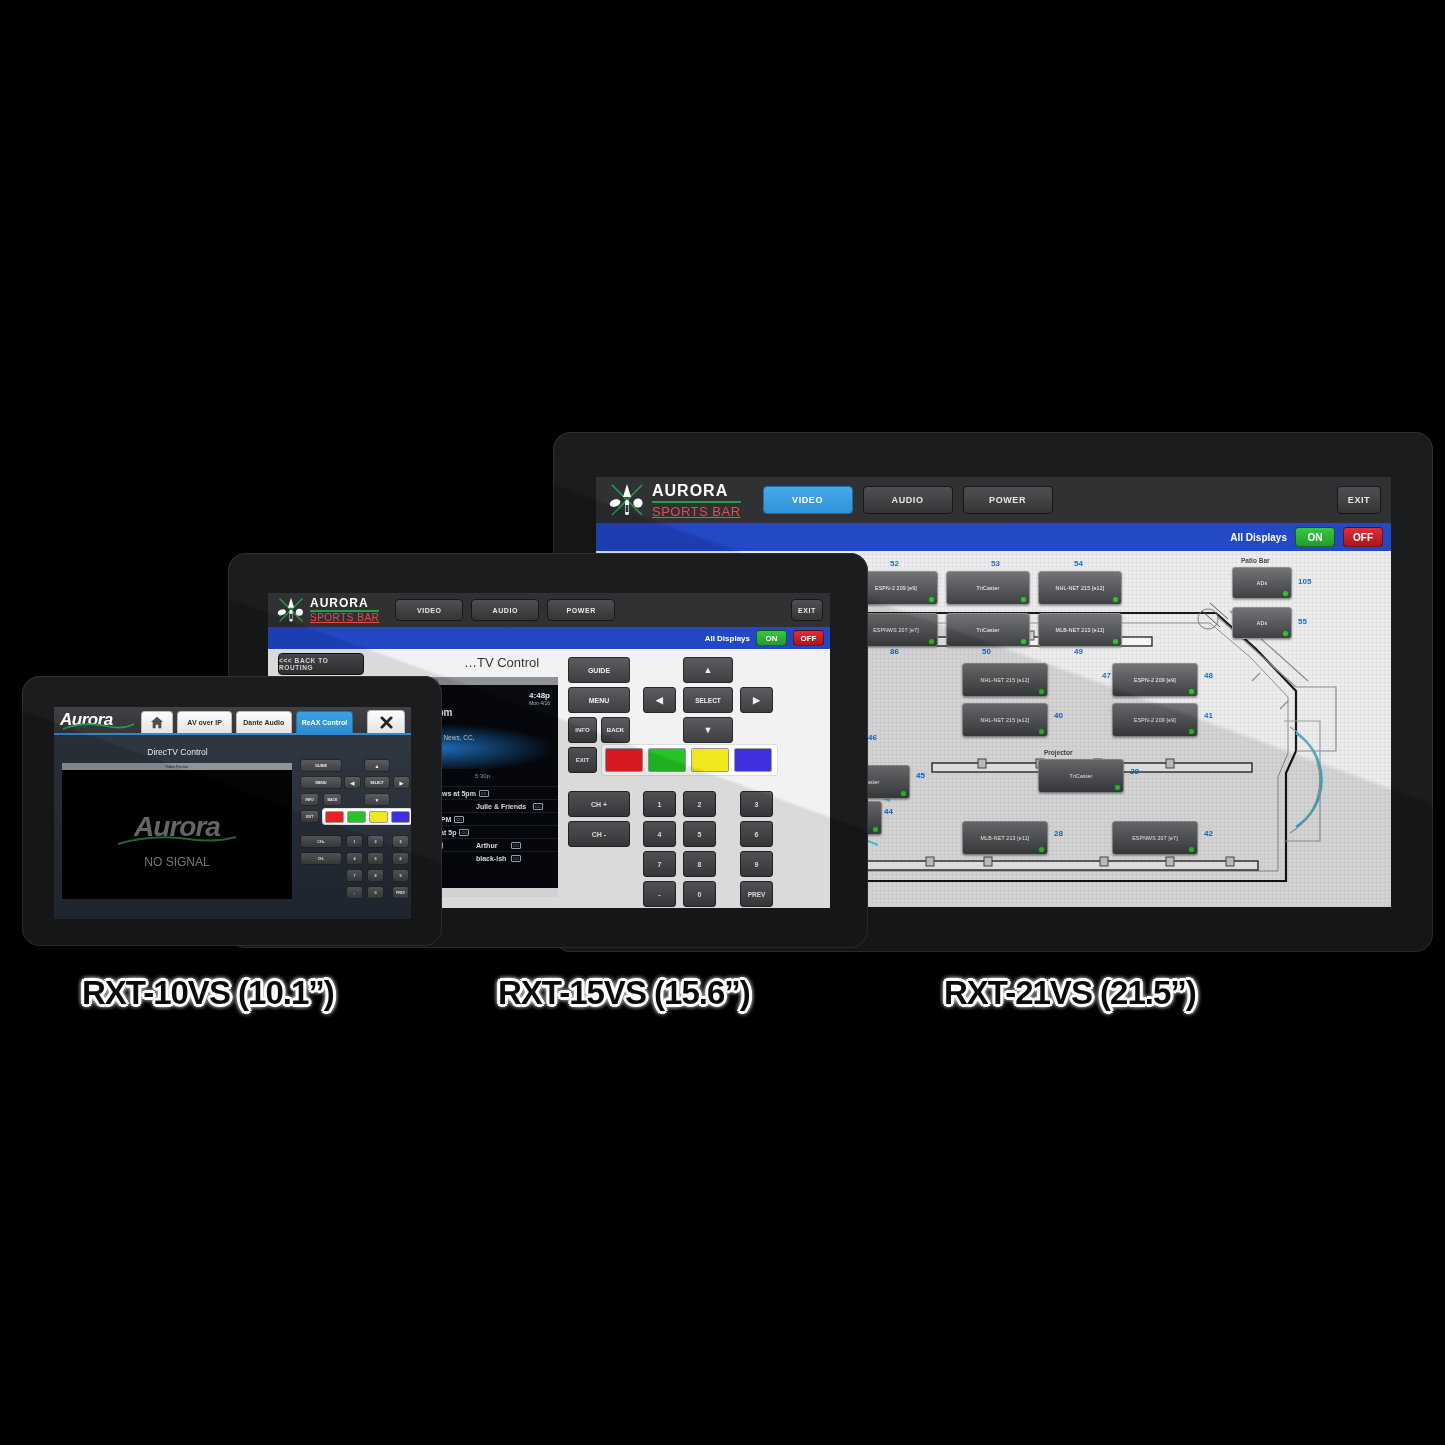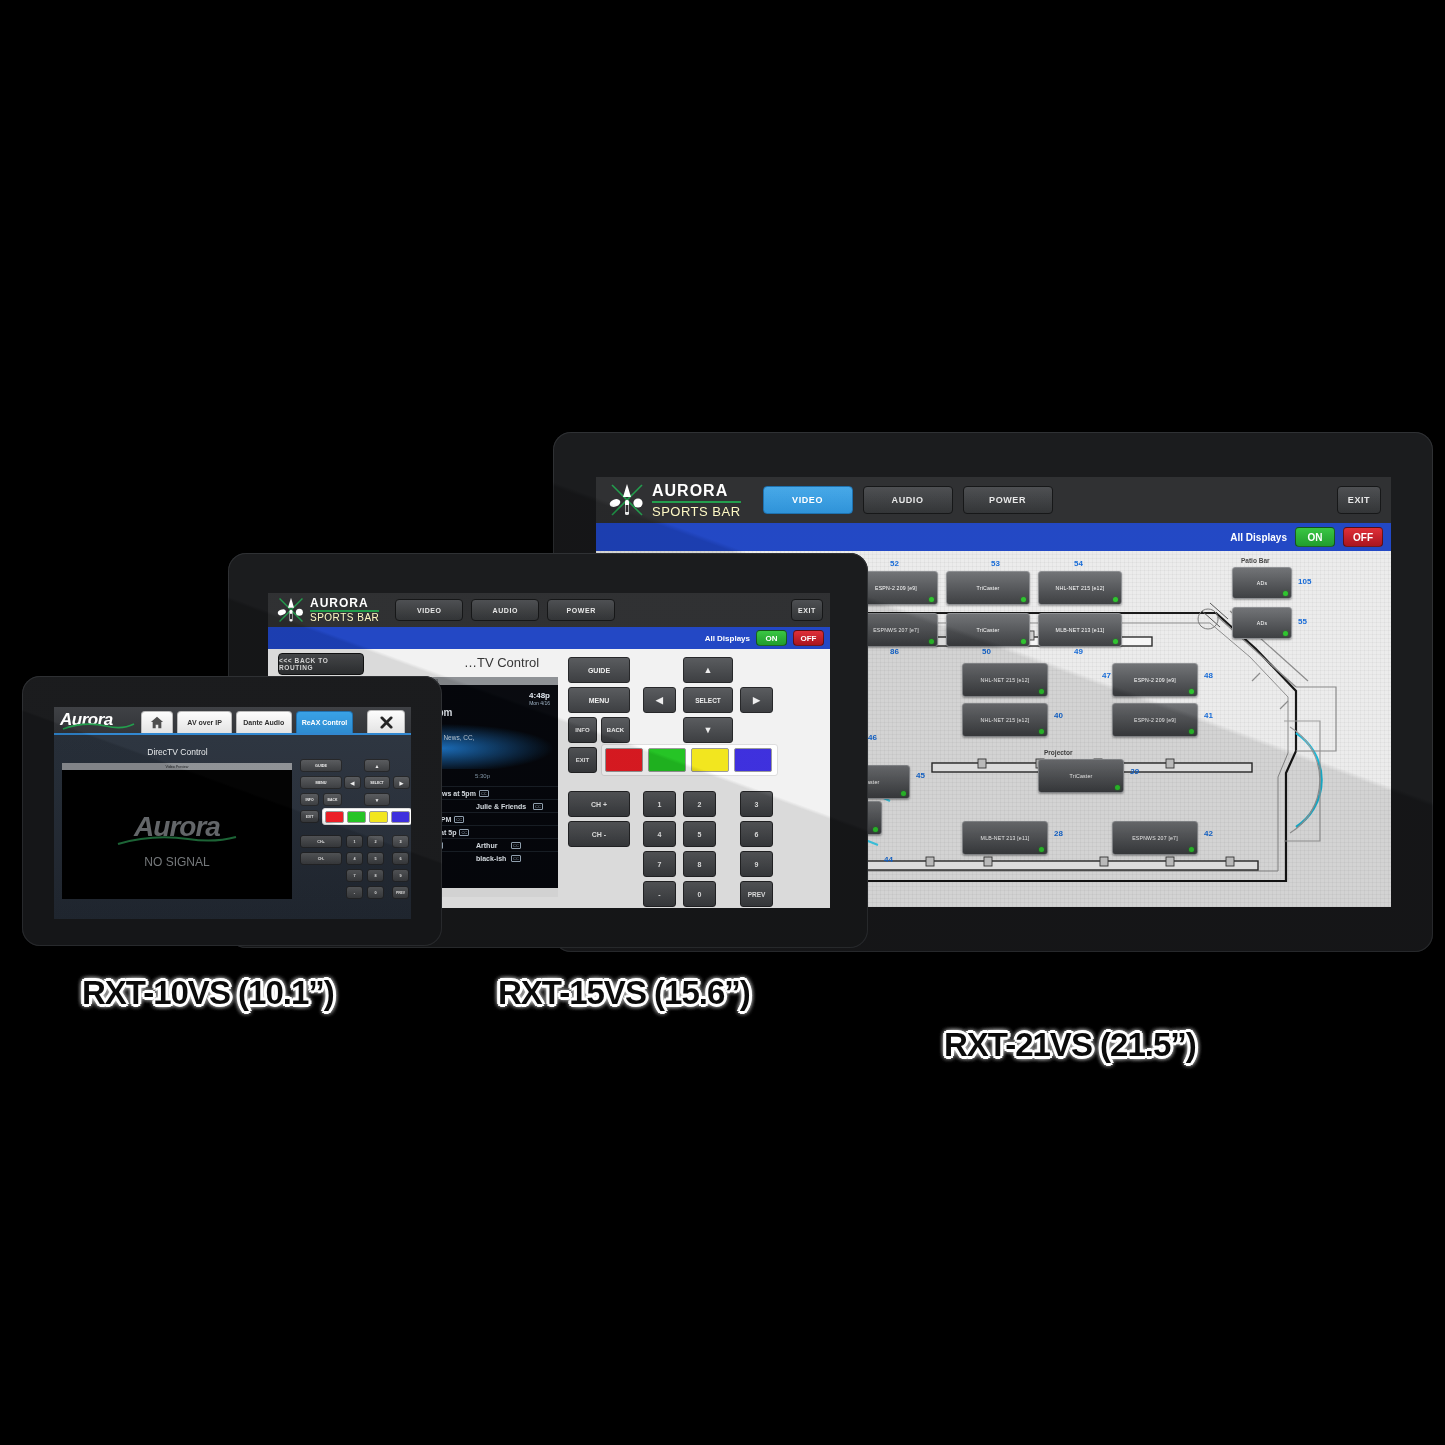--- a/index.html
+++ b/index.html
@@ -15,21 +15,21 @@
             box-shadow:0 0 0 1px #2b2d30 inset; }
   .tablet .screen { position:absolute; overflow:hidden; background:#111; }
 
   
   .sb-header { display:flex; align-items:center; background:#2c2d2f; position:relative; }
   .sb-logo { display:flex; align-items:center; flex:0 0 auto; }
   .sb-logo-mark { position:relative; }
   .sb-logo-text { display:flex; flex-direction:column; justify-content:center; }
   .sb-aurora { color:#fff; font-weight:bold; letter-spacing:1px; line-height:1; }
   .sb-rule { background:#1f9c4a; width:100%; }
-  .sb-sports { color:#fef9c3; line-height:1; letter-spacing:.5px; }
+  .sb-sports { color:#ef4444; line-height:1; letter-spacing:.5px;text-decoration:underline; }
   .sb-navbtns { display:flex; gap:10px; margin-left:18px; }
   .sbtn { background:linear-gradient(#4b4d50,#2f3133); border:1px solid #121314;
           border-radius:4px; color:#e8e8e8; display:flex; align-items:center;
           justify-content:center; font-weight:bold; letter-spacing:.6px; }
   .sbtn.active { background:linear-gradient(#44a7e8,#2b91d8); border-color:#1a6fae; color:#fff; }
   .sb-exit { margin-left:auto; }
   .sb-bluebar { background:#1f45c4; display:flex; align-items:center;
                 justify-content:flex-end; color:#fff; font-weight:bold; }
   .pill { border-radius:4px; color:#fff; font-weight:bold; display:flex;
           align-items:center; justify-content:center; border:1px solid rgba(0,0,0,.5); }
@@ -322,21 +322,21 @@
         <div class="disp" style="left:230px;top:214px;width:84px;height:34px;">
           <span>TriCaster</span>
             <i class="led"></i>
           </div>
         <div class="num" style="left:320px;top:220px;">45</div>
 
         <div class="disp" style="left:202px;top:250px;width:84px;height:34px;">
           <span>ESPNWS 207 [e7]</span>
             <i class="led"></i>
           </div>
-        <div class="num" style="left:288px;top:256px;margin-top:48px;">44</div>
+        <div class="num" style="left:288px;top:256px;">44</div>
 
         <div class="disp" style="left:442px;top:208px;width:86px;height:34px;">
           <span>TriCaster</span>
             <i class="led"></i>
           </div>
         <div class="num" style="left:534px;top:216px;font-style:italic;">39</div>
 
         <div class="disp" style="left:366px;top:270px;width:86px;height:34px;">
           <span>MLB-NET 213 [e11]</span>
             <i class="led"></i>
@@ -580,13 +580,13 @@
         <div class="rbtn" style="left:67px;top:127px;width:17px;height:13px;font-size:3.8px;">0</div>
         <div class="rbtn" style="left:92px;top:127px;width:17px;height:13px;font-size:3.4px;">PREV</div>
       </div>
     </div>
   </div>
   <div class="sheen" style="left:0;top:0;width:420px;height:270px;border-radius:18px;opacity:.30;"></div>
 </div>
 
 <div class="caption" style="left:82px; top:974px;">RXT-10VS (10.1”)</div>
 <div class="caption" style="left:498px; top:974px;">RXT-15VS (15.6”)</div>
-<div class="caption" style="left:944px; top:1026px;">RXT-21VS (21.5”)</div>
+<div class="caption" style="left:944px; top:974px;">RXT-21VS (21.5”)</div>
 
 </body></html>

